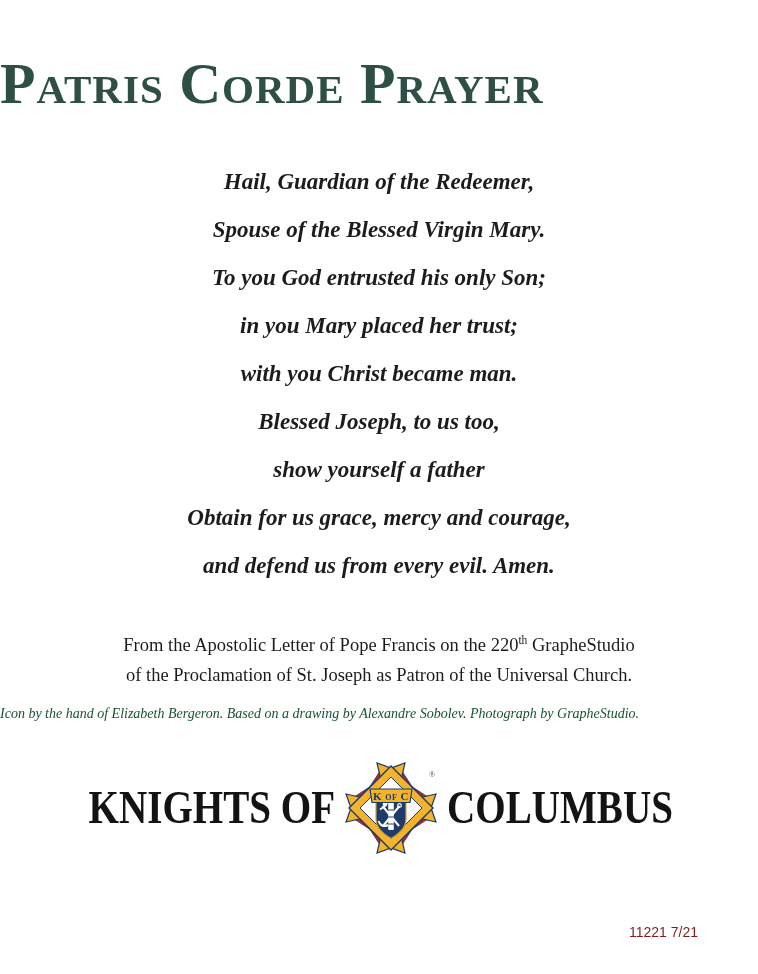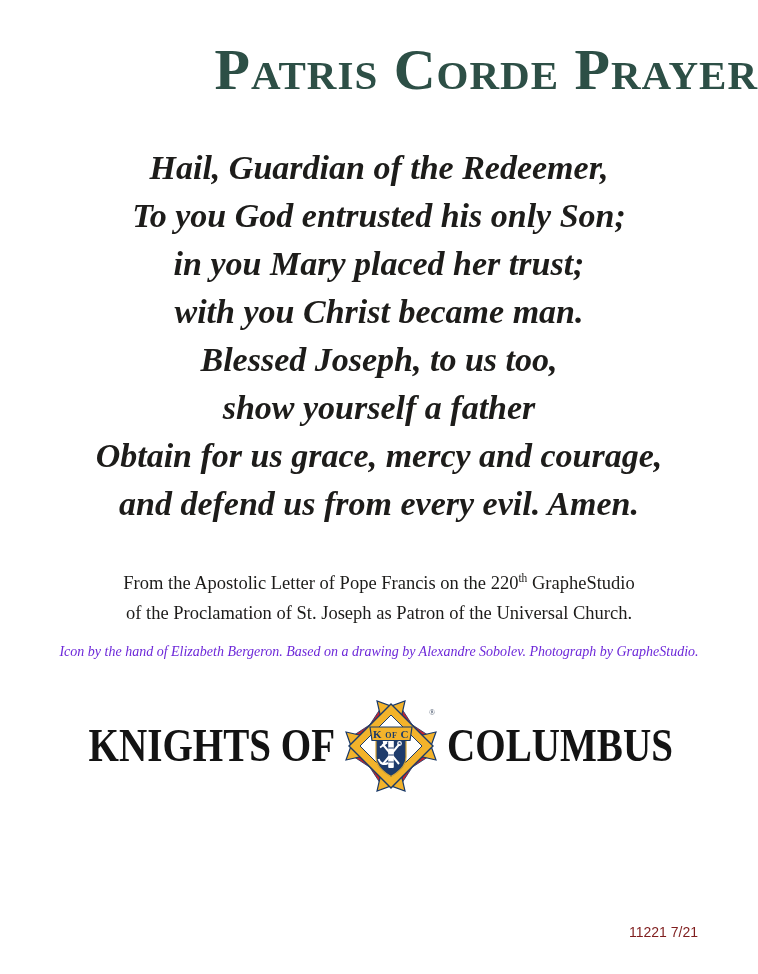--- a/index.html
+++ b/index.html
@@ -7,54 +7,53 @@
     position:relative;
     width:758px; height:974px;
     margin:0 auto;
     background:#ffffff;
     overflow:hidden;
     font-family:"Liberation Serif", serif;
     color:#1d1c1a;
   }
   .title {
     margin:0;
-    padding-top:38px;
-    text-align:right;
+    padding-top:52px;
+    text-align:left;
     font-variant:small-caps;
     font-weight:bold;
     font-size:58px;
     line-height:1.1;
     letter-spacing:1px;
     color:#2d4f46;
   }
   .stanza {
     font-style:italic;
     font-weight:bold;
-    font-size:34px;
+    font-size:23px;
     line-height:48px;
     text-align:center;
     color:#1d1c1a;
   }
   .stanza-1 { margin-top:42px; }
   .stanza-2 { }
   .attribution {
     margin:40px 0 0 0;
     text-align:center;
     font-size:18.5px;
     line-height:30px;
     color:#1d1c1a;
   }
   .attribution sup { font-size:0.62em; vertical-align:super; line-height:0; }
   .credit {
     margin:14px 0 0 0;
-    text-align:center;
     font-style:italic;
     font-size:14px;
     line-height:20px;
-    color:#6d28d9;
+    color:#14532d;
   }
   .logo-row {
     margin-top:36px;
     display:flex;
     align-items:center;
     justify-content:center;
     gap:8px;
   }
   .logo-text {
     font-weight:bold;
@@ -84,20 +83,21 @@
 </style>
 </head>
 <body>
 
 <div class="page">
 
   <h1 class="title">Patris Corde Prayer</h1>
 
   <div class="stanza stanza-1">
       <div>Hail, Guardian of the Redeemer,</div>
+      <div>Spouse of the Blessed Virgin Mary.</div>
       <div>To you God entrusted his only Son;</div>
       <div>in you Mary placed her trust;</div>
       <div>with you Christ became man.</div>
     </div>
 
   <div class="stanza stanza-2">
       <div>Blessed Joseph, to us too,</div>
       <div>show yourself a father</div>
       <div>Obtain for us grace, mercy and courage,</div>
       <div>and defend us from every evil. Amen.</div>

